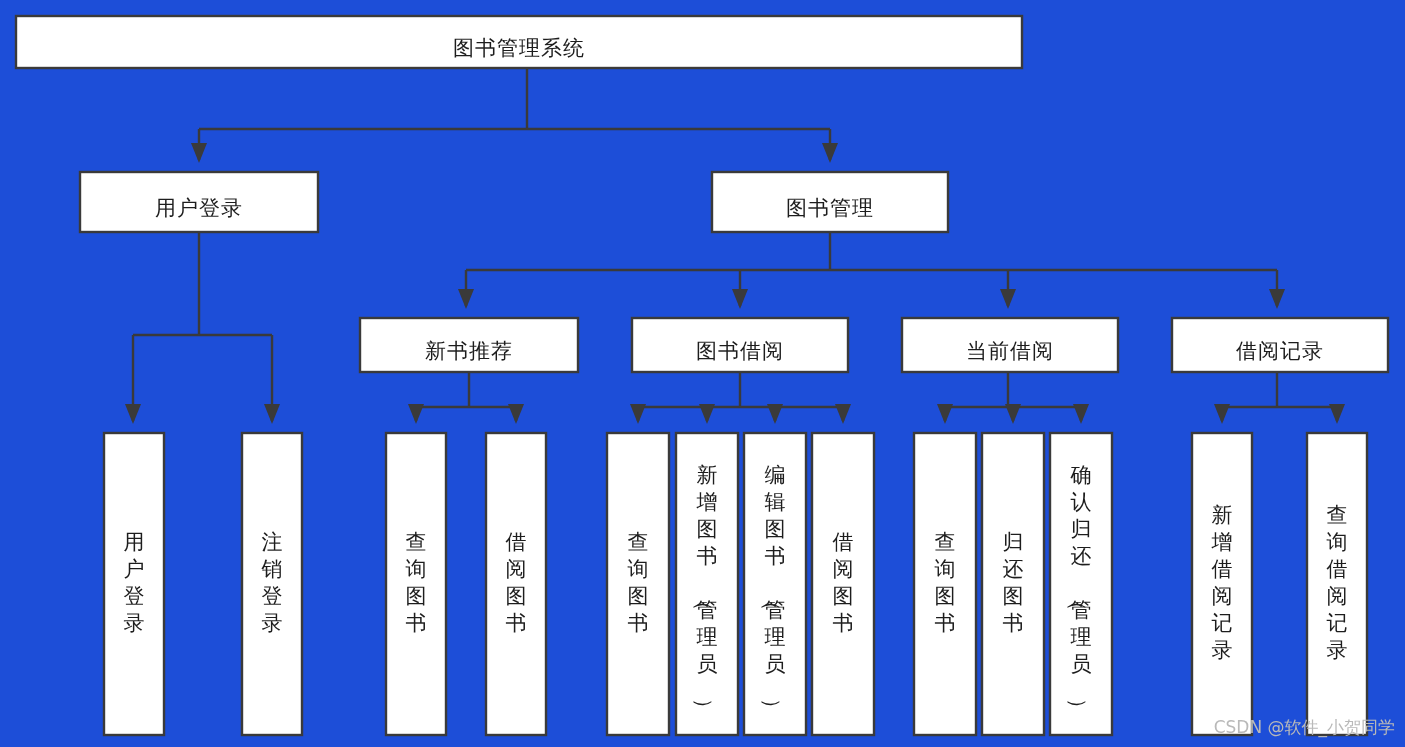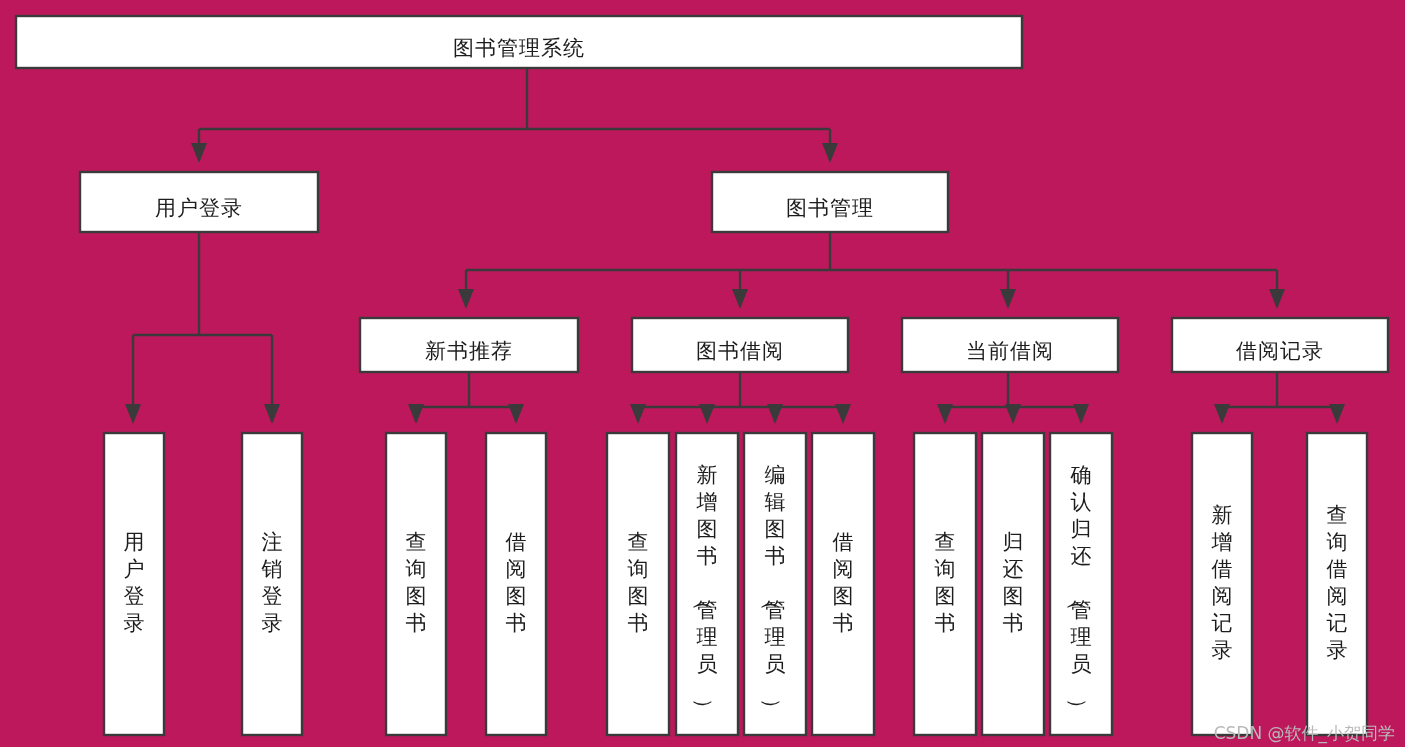--- a/index.html
+++ b/index.html
@@ -11,21 +11,21 @@
   body {
     width: 1405px;
     height: 747px;
     overflow: hidden;
     font-family: "DejaVu Sans", "Liberation Sans", sans-serif;
   }
   #diagram-root {
     position: relative;
     width: 1405px;
     height: 747px;
-    background: #be185d;
+    background: #1d4ed8;
   }
   svg#tree-svg {
     position: absolute;
     left: 0;
     top: 0;
     width: 1405px;
     height: 747px;
     display: block;
   }
   .node-box {
@@ -46,21 +46,21 @@
   .node-label-h {
     font-family: "DejaVu Sans", "Liberation Sans", sans-serif;
     font-size: 21px;
     fill: #1d1d1d;
     text-anchor: middle;
     dominant-baseline: middle;
   }
   .watermark-text {
     position: absolute;
     right: 10px;
-    bottom: 2px;
+    bottom: 8px;
     font-family: "DejaVu Sans", "Liberation Sans", sans-serif;
     font-size: 17px;
     color: #b9b9b9;
     white-space: nowrap;
     user-select: none;
   }
 </style>
 </head>
 <body>
 

